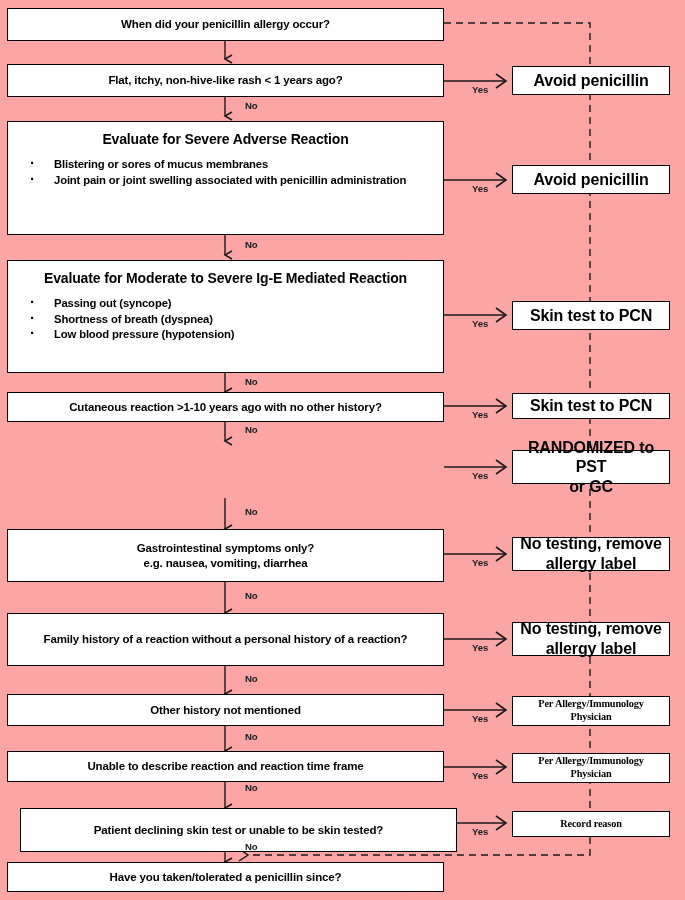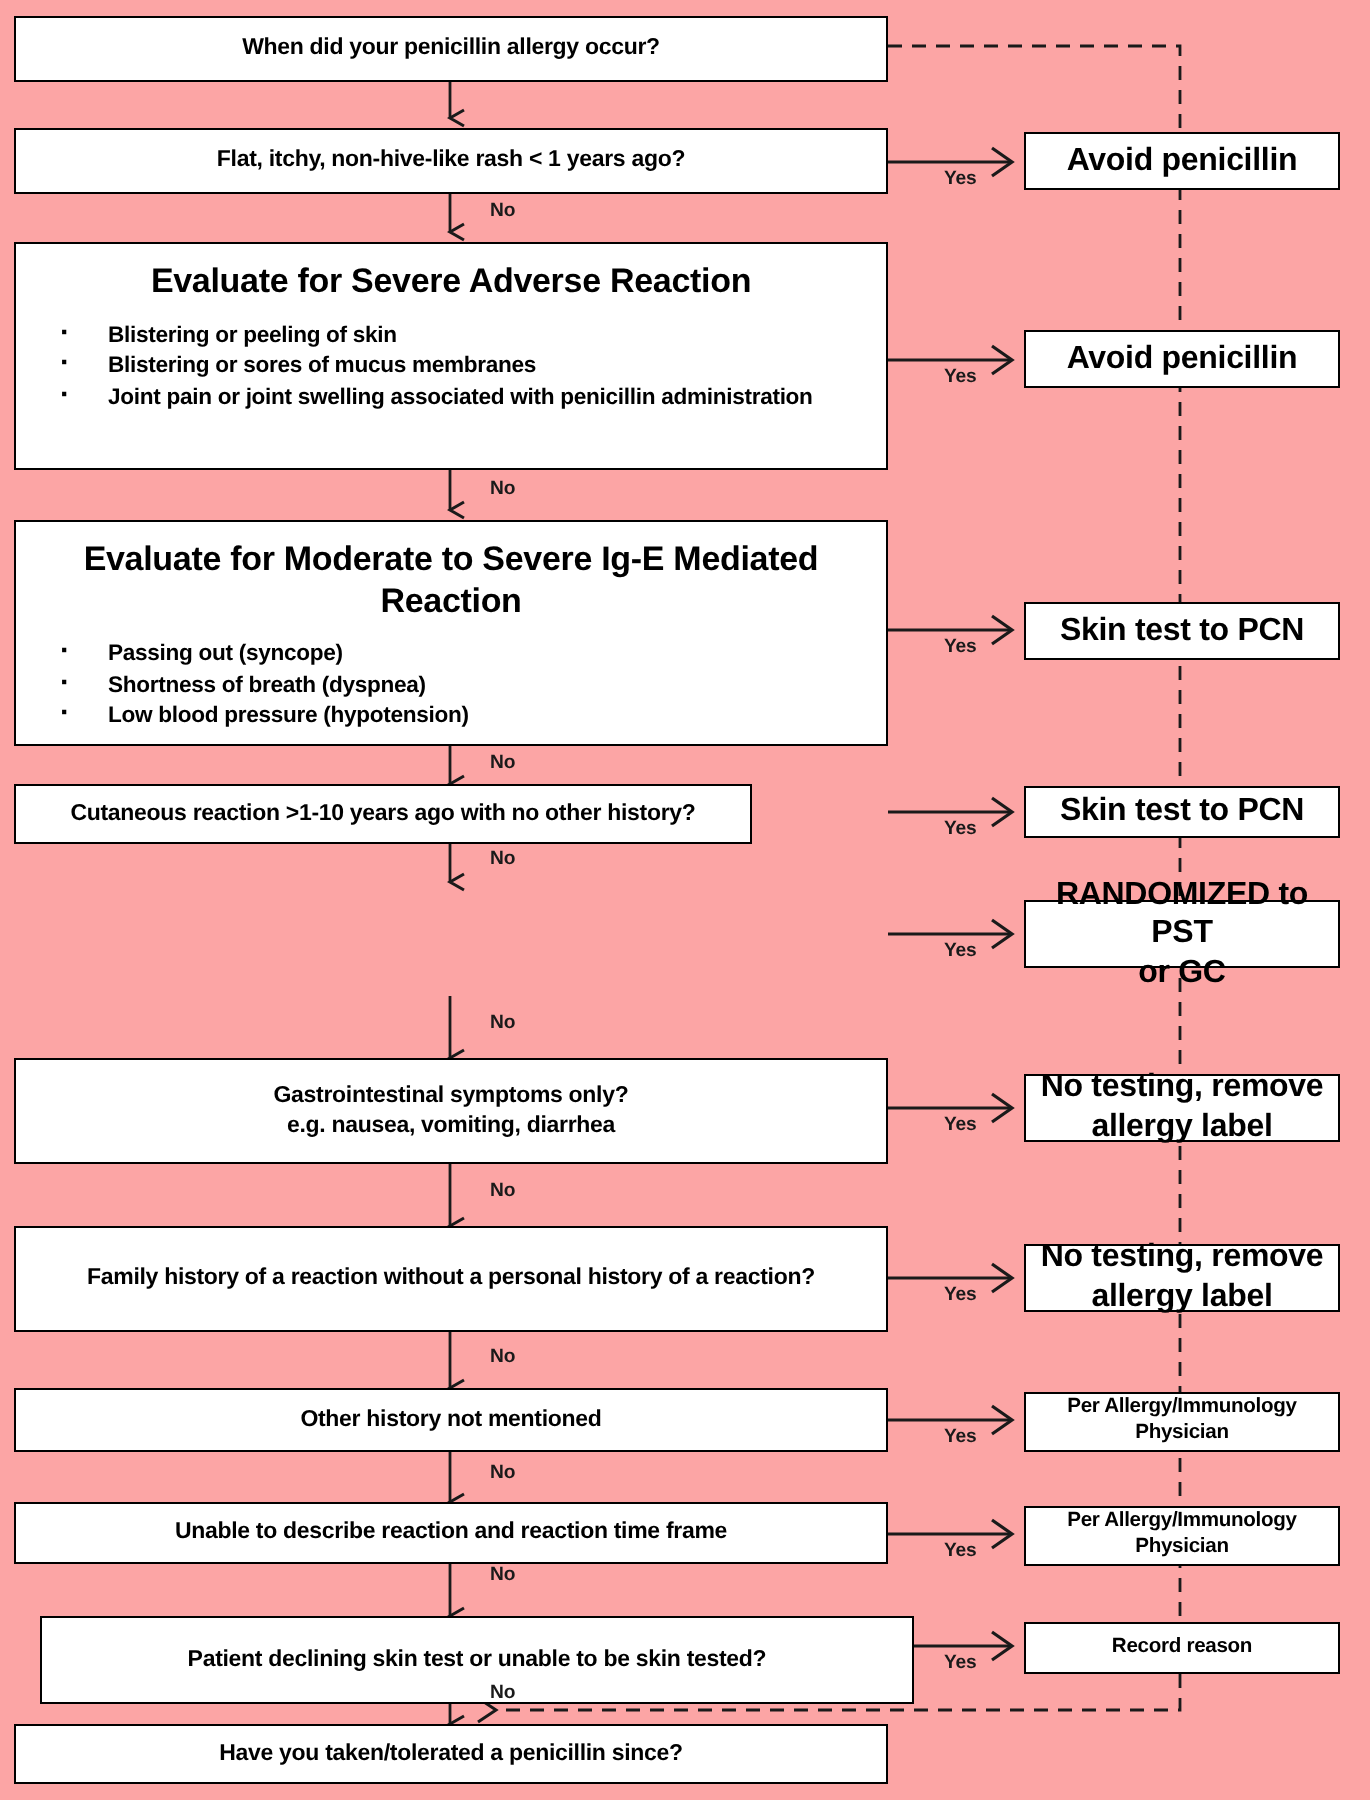--- a/index.html
+++ b/index.html
@@ -41,31 +41,32 @@
     letter-spacing: -0.15px;
   }
   .box.q {
     font-size: 11.5px;
   }
   .box.out {
     font-size: 16px;
   }
   .box.out.small {
     font-size: 10.3px;
+    font-family: Liberation Serif, serif;
   }
   .box.listbox {
     justify-content: flex-start;
     align-items: stretch;
     text-align: left;
     padding: 9px 10px 6px 10px;
   }
   .listtitle {
     text-align: center;
     font-weight: bold;
-    font-size: 17px;
+    font-size: 14px;
     margin-bottom: 9px;
   }
   ul.bullets {
     list-style: none;
     margin: 0;
     padding: 0;
   }
   ul.bullets li {
     position: relative;
     font-size: 11.3px;
@@ -145,36 +146,35 @@
     <span>When did your penicillin allergy occur?</span>
   </div>
 
   <div class="box q" style="left:7px; top:64px; width:437px; height:33px;">
     <span>Flat, itchy, non-hive-like rash &lt; 1 years ago?</span>
   </div>
 
   <div class="box q listbox" style="left:7px; top:121px; width:437px; height:114px;">
     <div class="listtitle">Evaluate for Severe Adverse Reaction</div>
     <ul class="bullets">
-      <li>Blistering or peeling of skin</li>
       <li>Blistering or sores of mucus membranes</li>
       <li>Joint pain or joint swelling associated with penicillin administration</li>
     </ul>
   </div>
 
   <div class="box q listbox" style="left:7px; top:260px; width:437px; height:113px;">
     <div class="listtitle">Evaluate for Moderate to Severe Ig-E Mediated Reaction</div>
     <ul class="bullets">
       <li>Passing out (syncope)</li>
       <li>Shortness of breath (dyspnea)</li>
       <li>Low blood pressure (hypotension)</li>
     </ul>
   </div>
 
-  <div class="box q" style="left:7px; top:392px; width:369px; height:30px;">
+  <div class="box q" style="left:7px; top:392px; width:437px; height:30px;">
     <span>Cutaneous reaction &gt;1-10  years ago with no other history?</span>
   </div>
 
 
   <div class="box q" style="left:7px; top:529px; width:437px; height:53px;">
     <span>Gastrointestinal symptoms only?</span>
     <span class="line2">e.g. nausea, vomiting, diarrhea</span>
   </div>
 
   <div class="box q" style="left:7px; top:613px; width:437px; height:53px;">

